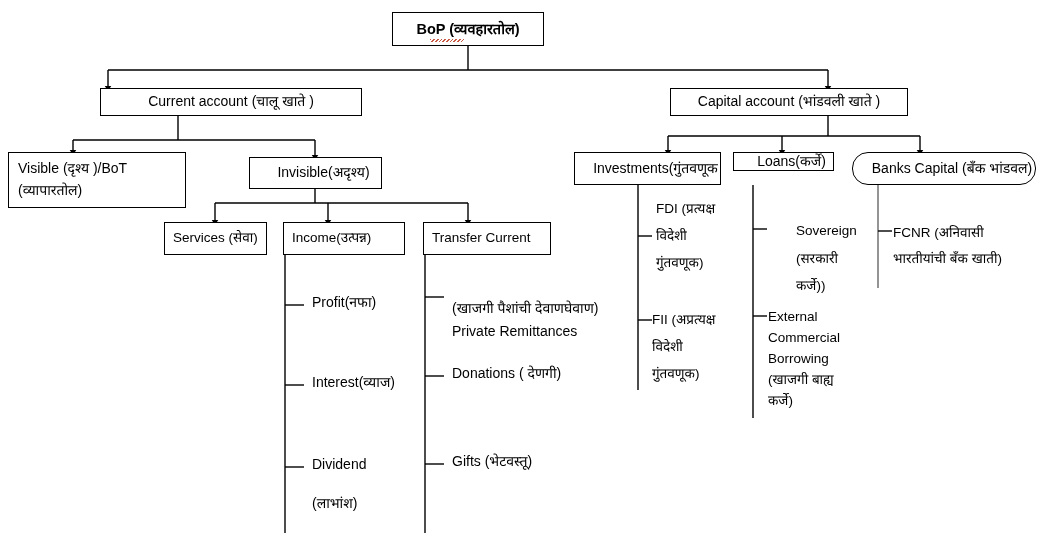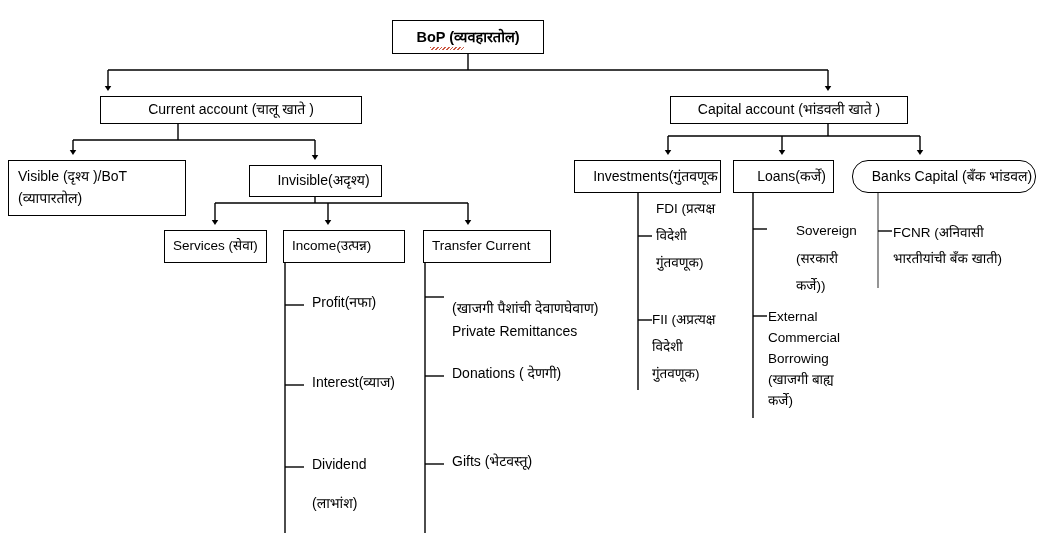--- a/index.html
+++ b/index.html
@@ -27,21 +27,20 @@
   }
   .node {
     position: absolute;
     border: 1px solid #000000;
     background: #ffffff;
     display: flex;
     flex-direction: column;
     justify-content: center;
     line-height: 1.55;
     z-index: 2;
-    margin-top: 8px;
   }
   .node .ln { display: block; white-space: nowrap; }
   .root {
     text-align: center;
     font-weight: bold;
     font-size: 14.5px;
     align-items: center;
   }
   .root .ln { position: relative; }
   .root .ln::after {
@@ -152,21 +151,21 @@
   <div class="node lvl3" style="left:8px; top:152px; width:178px; height:56px;">
     <span class="ln">Visible (दृश्य )/BoT</span>
     <span class="ln">(व्यापारतोल)</span>
   </div>
   <div class="node lvl3 ctr" style="left:249px; top:157px; width:133px; height:32px;">
     <span class="ln">Invisible(अदृश्य)</span>
   </div>
   <div class="node lvl3 ctr" style="left:574px; top:152px; width:147px; height:33px;">
     <span class="ln">Investments(गुंतवणूक</span>
   </div>
-  <div class="node lvl3 ctr" style="left:733px; top:152px; width:101px; height:33px;">
+  <div class="node lvl3 ctr" style="left:733px; top:152px; width:101px; height:19px;">
     <span class="ln">Loans(कर्जे)</span>
   </div>
   <div class="node lvl3 ctr" style="left:852px; top:152px; width:184px; height:33px;border-radius:16px;">
     <span class="ln">Banks Capital  (बँक  भांडवल)</span>
   </div>
 
   <div class="node lvl4 ctr" style="left:164px; top:222px; width:103px; height:33px;">
     <span class="ln">Services (सेवा)</span>
   </div>
   <div class="node lvl4 ctr" style="left:283px; top:222px; width:122px; height:33px;">

